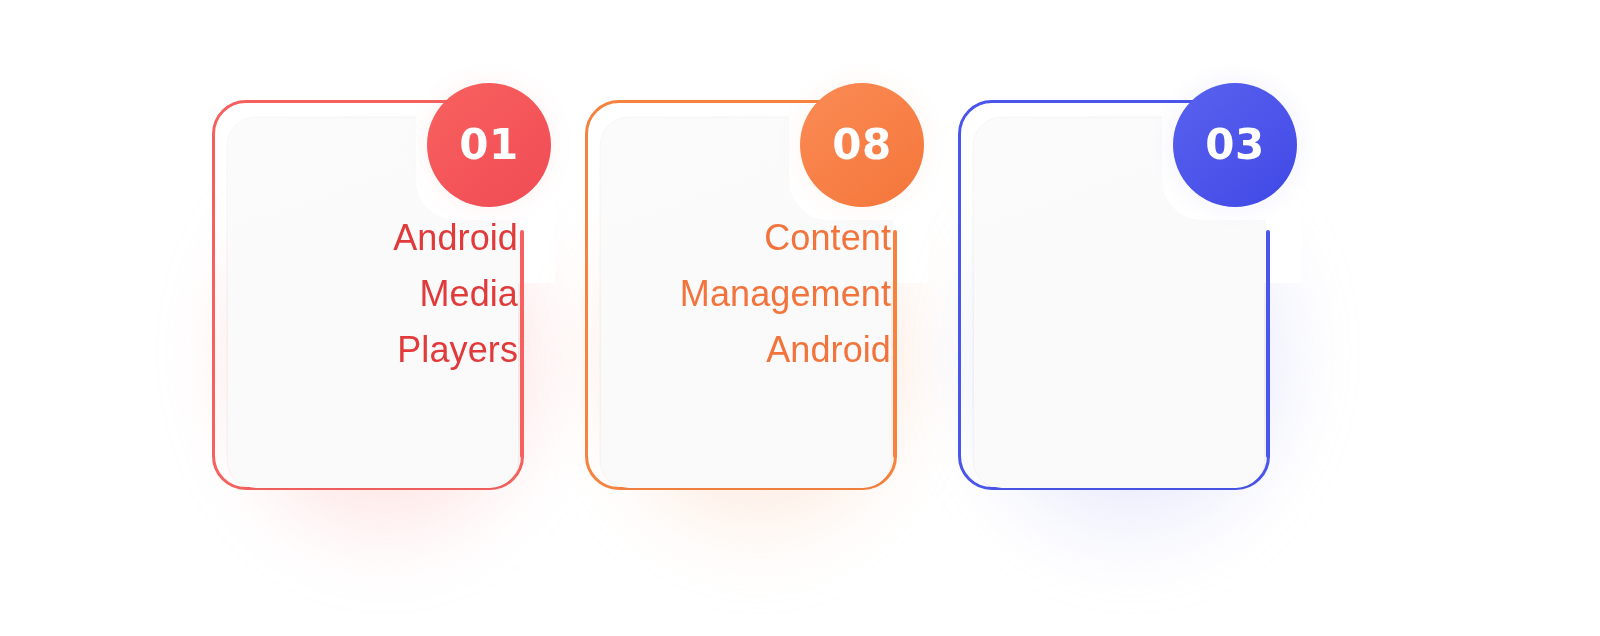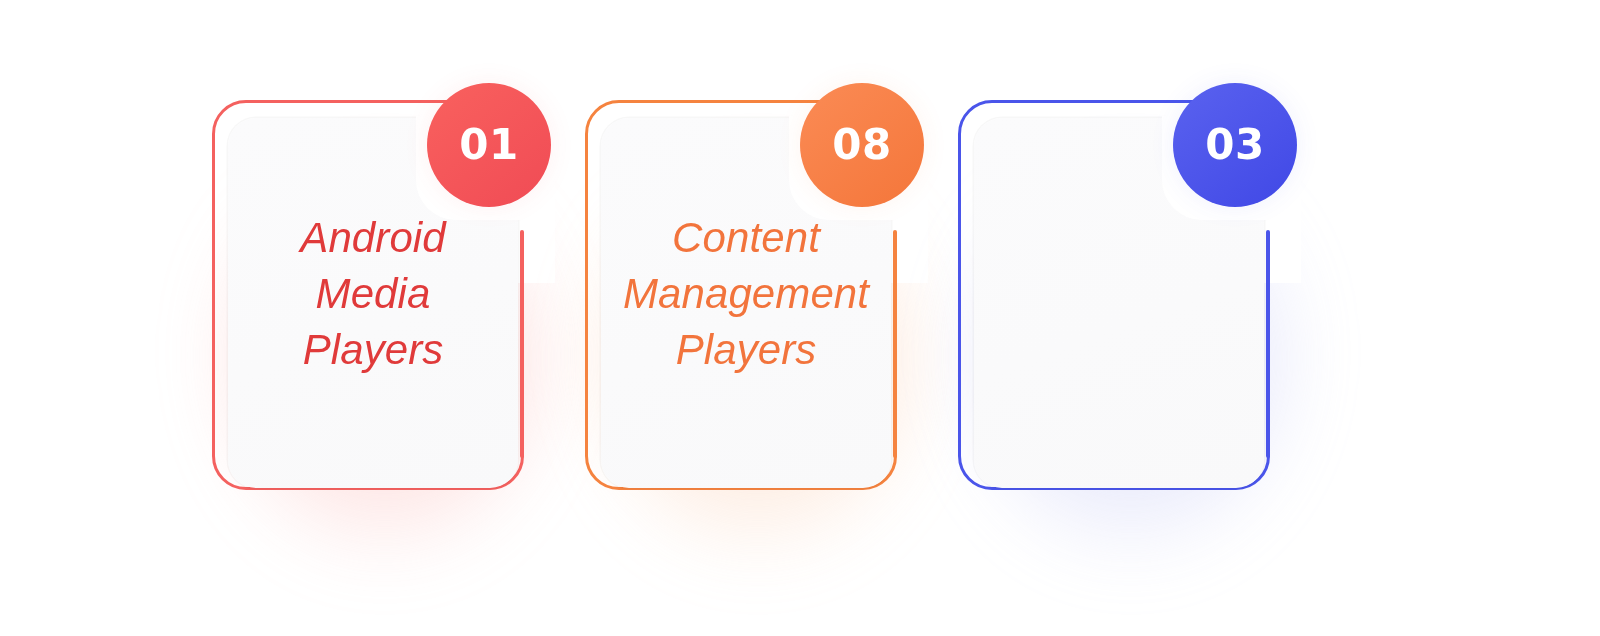--- a/index.html
+++ b/index.html
@@ -147,28 +147,27 @@
     z-index: 2;
     line-height: 1;
   }
 
   
   .card-title {
     position: absolute;
     left: 38px;
     top: 150px;
     width: 290px;
-    text-align: center;
-    font-size: 42px;
+    text-align: right;
+    font-size: 36px;
     line-height: 56px;
     font-weight: 500;
     letter-spacing: 0.1px;
     font-family: "Liberation Sans", sans-serif;
     white-space: pre-line;
-    font-style: italic;
   }
 
   
   .c1 { color: #f45453; }
   .c2 { color: #f5803e; }
   .c3 { color: #4a55ea; }
 </style>
 </head>
 <body>
 
@@ -201,21 +200,21 @@
       <div class="card-panel">
         <div class="panel-notch"></div>
       </div>
       <div class="right-stub"></div>
       <div class="badge-halo" id="halo-1" style="background: radial-gradient(circle, rgb(245, 128, 62) 0%, rgba(255, 255, 255, 0) 70%);"></div>
       <div class="badge" id="badge-1" style="background: linear-gradient(140deg, rgb(251, 139, 85) 0%, rgb(244, 118, 58) 100%);">
         <span class="badge-num">08</span>
       </div>
       <div class="card-title" id="title-1" style="color: rgb(242, 116, 60);">Content
 Management
-Players</div>
+Android</div>
     </div>
 
     <div class="card c3" id="card-2" style="left: 936px; top: 60px; color: rgb(74, 85, 234);">
       <div class="card-glow" id="glow-2" style="background: radial-gradient(circle at 50% 55%, rgb(195, 199, 245) 0%, rgba(195, 199, 245, 0.533) 45%, rgba(255, 255, 255, 0) 72%);"></div>
       <div class="card-frame">
         <div class="frame-gap"></div>
       </div>
       <div class="card-panel">
         <div class="panel-notch"></div>
       </div>

